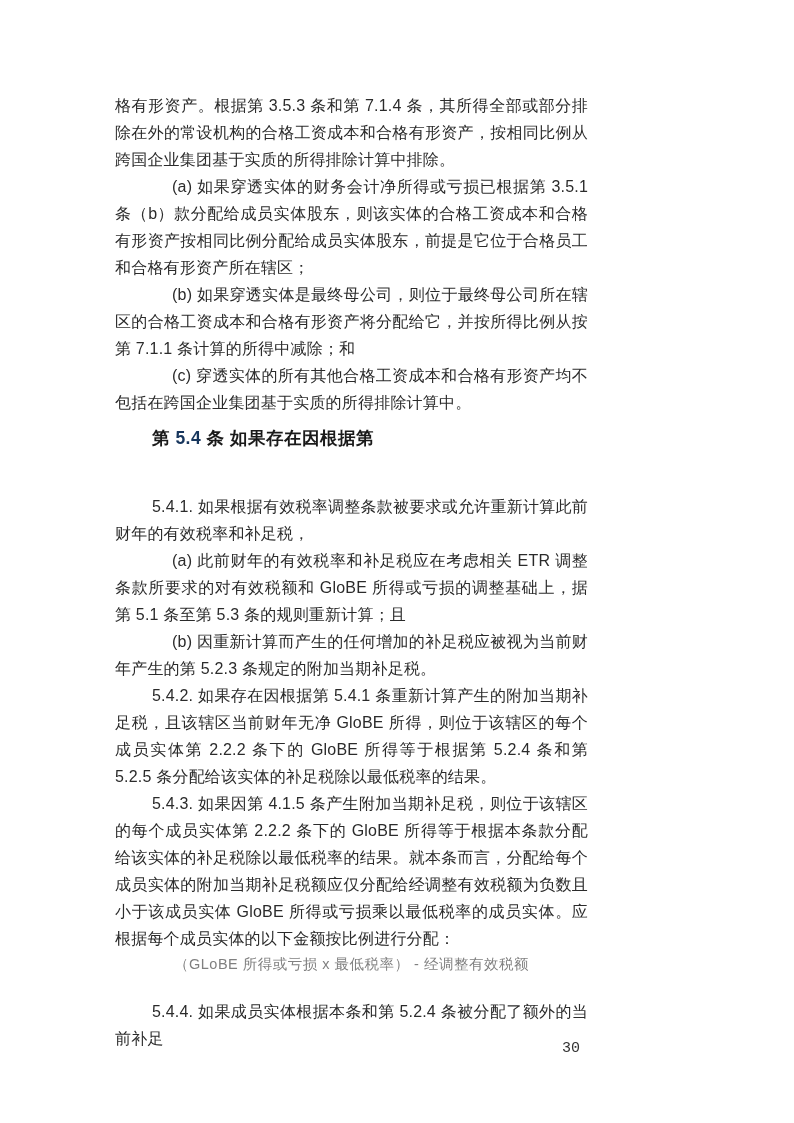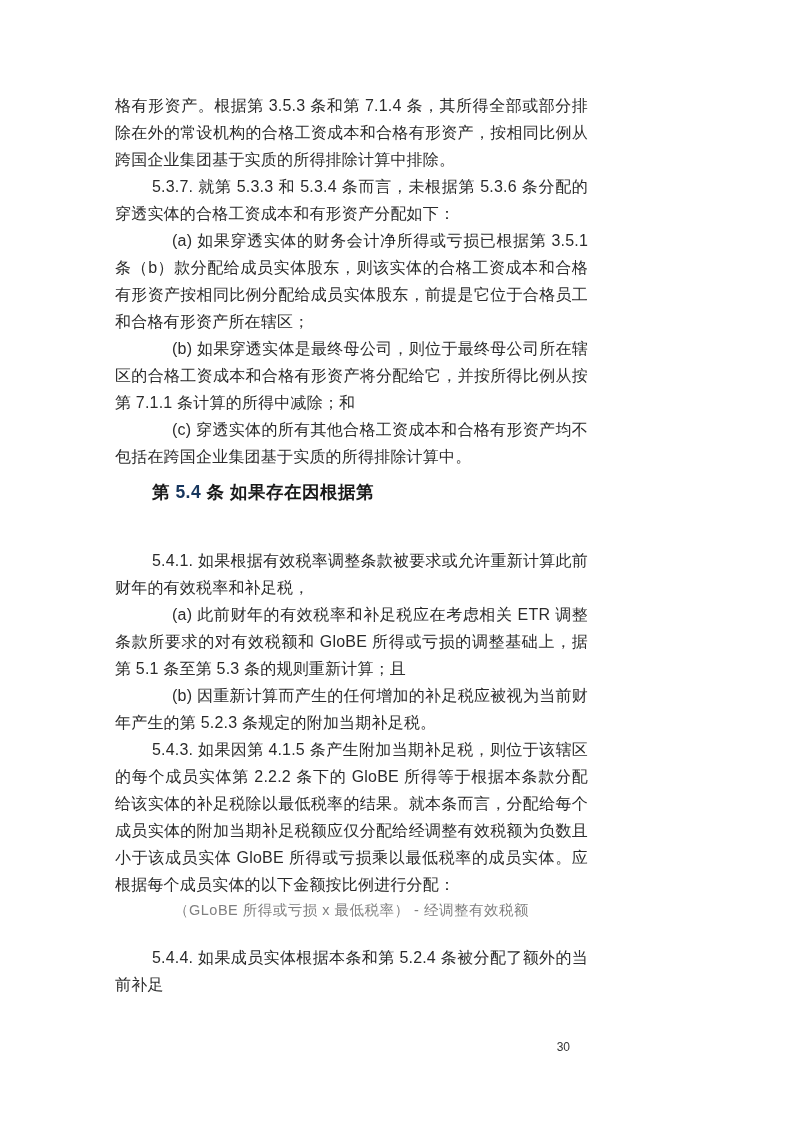--- a/index.html
+++ b/index.html
@@ -49,48 +49,49 @@
     text-align:center;
     font-size:14.5px;
     line-height:24px;
     color:var(--formula-text);
     letter-spacing:0.5px;
   }
   .p-544{margin-top:22px;}
   .page-number{
     position:absolute;
     top:1040px;
-    right:130px;
-    font-size:12px;
+    right:120px;
+    font-size:15px;
     color:#333333;
+    font-family:Liberation Mono, monospace;
   }
 </style>
 </head>
 <body>
 
 <div class="page">
 
   <p class="body-p">格有形资产。根据第 3.5.3 条和第 7.1.4 条，其所得全部或部分排除在外的常设机构的合格工资成本和合格有形资产，按相同比例从跨国企业集团基于实质的所得排除计算中排除。</p>
 
-  <p class="body-p indent-para">5.3.7.  就第 5.3.3 和 5.3.4 条而言，未根据第 5.3.6 条分配的穿透实体的合格工资成本和有形资产分配如下：</p>
 
   <p class="body-p indent-sub">(a) 如果穿透实体的财务会计净所得或亏损已根据第 3.5.1 条（b）款分配给成员实体股东，则该实体的合格工资成本和合格有形资产按相同比例分配给成员实体股东，前提是它位于合格员工和合格有形资产所在辖区；</p>
 
   <p class="body-p indent-sub">(b) 如果穿透实体是最终母公司，则位于最终母公司所在辖区的合格工资成本和合格有形资产将分配给它，并按所得比例从按第 7.1.1 条计算的所得中减除；和</p>
 
   <p class="body-p indent-sub">(c) 穿透实体的所有其他合格工资成本和合格有形资产均不包括在跨国企业集团基于实质的所得排除计算中。</p>
 
   <h2 class="section-heading"><span>第 </span><span class="num">5.4</span><span> 条  如果存在因根据第</span></h2>
 
   <p class="body-p indent-para">5.4.1.  如果根据有效税率调整条款被要求或允许重新计算此前财年的有效税率和补足税，</p>
 
   <p class="body-p indent-sub">(a) 此前财年的有效税率和补足税应在考虑相关 ETR 调整条款所要求的对有效税额和 GloBE 所得或亏损的调整基础上，据第 5.1 条至第 5.3 条的规则重新计算；且</p>
 
   <p class="body-p indent-sub">(b) 因重新计算而产生的任何增加的补足税应被视为当前财年产生的第 5.2.3 条规定的附加当期补足税。</p>
 
+  <p class="body-p indent-para">5.4.2.  如果存在因根据第 5.4.1 条重新计算产生的附加当期补足税，且该辖区当前财年无净 GloBE 所得，则位于该辖区的每个成员实体第 2.2.2 条下的 GloBE 所得等于根据第 5.2.4 条和第 5.2.5 条分配给该实体的补足税除以最低税率的结果。</p>
 
   <p class="body-p indent-para">5.4.3.  如果因第 4.1.5 条产生附加当期补足税，则位于该辖区的每个成员实体第 2.2.2 条下的 GloBE 所得等于根据本条款分配给该实体的补足税除以最低税率的结果。就本条而言，分配给每个成员实体的附加当期补足税额应仅分配给经调整有效税额为负数且小于该成员实体 GloBE 所得或亏损乘以最低税率的成员实体。应根据每个成员实体的以下金额按比例进行分配：</p>
 
   <p class="formula-line">（GLoBE 所得或亏损 x 最低税率） - 经调整有效税额</p>
 
   <p class="body-p indent-para p-544">5.4.4.  如果成员实体根据本条和第 5.2.4 条被分配了额外的当前补足</p>
 
   <div class="page-number">30</div>
 
 </div>

